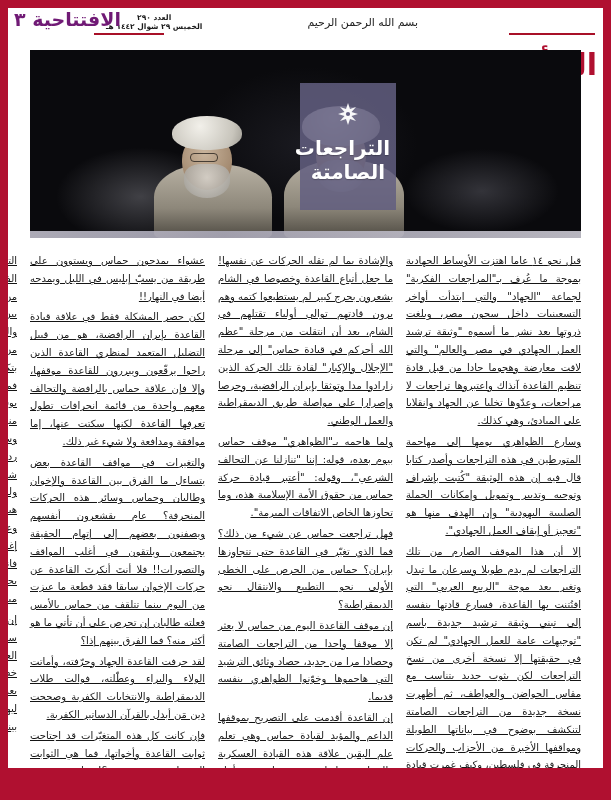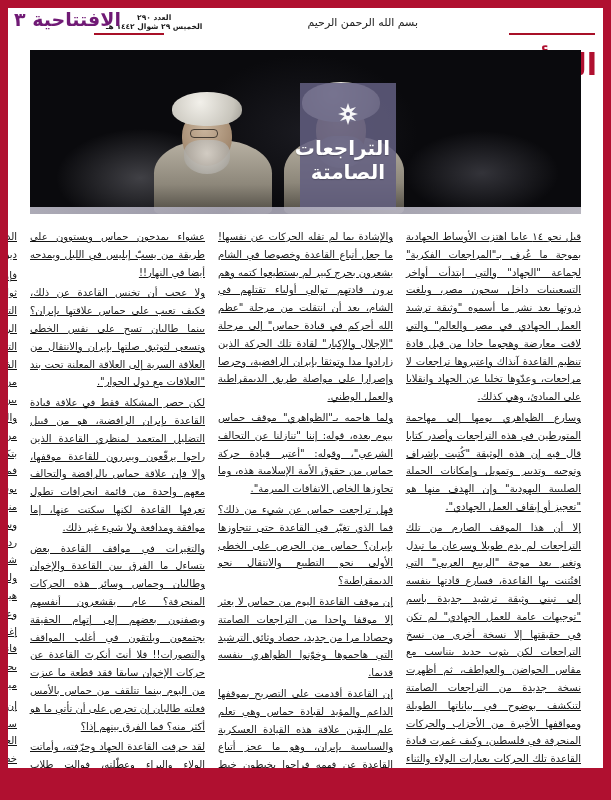--- a/index.html
+++ b/index.html
@@ -89,21 +89,21 @@
     font-weight: bold;
     color: #701a75;
     white-space: nowrap;
     line-height: 1.2;
   }
 
   
   #hero {
     position: relative;
     margin: 4px 22px 0 22px;
-    height: 164px;
+    height: 188px;
     background:
       radial-gradient(ellipse 120px 70px at 20% 78%, rgba(190,190,200,0.30), rgba(0,0,0,0) 70%),
       radial-gradient(ellipse 110px 60px at 82% 75%, rgba(170,170,185,0.26), rgba(0,0,0,0) 70%),
       radial-gradient(ellipse 160px 110px at 50% 50%, #1a1a20 0%, #0a0a0d 70%),
       #070709;
     overflow: hidden;
   }
   
   .figure {
     position: absolute;
@@ -252,21 +252,20 @@
     </div>
 
     <div id="article">
         <p class="first">قبل نحو ١٤ عاما اهتزت الأوساط الجهادية بموجة ما عُرف بـ"المراجعات الفكرية" لجماعة "الجهاد" والتي ابتدأت أواخر التسعينيات داخل سجون مصر، وبلغت ذروتها بعد نشر ما أسموه "وثيقة ترشيد العمل الجهادي في مصر والعالم" والتي لاقت معارضة وهجوما حادا من قبل قادة تنظيم القاعدة آنذاك واعتبروها تراجعات لا مراجعات، وعدّوها تخليا عن الجهاد وانقلابا على المبادئ، وهي كذلك.</p>
         <p>وسارع الظواهري يومها إلى مهاجمة المتورطين في هذه التراجعات وأصدر كتابا قال فيه إن هذه الوثيقة "كُتبت بإشراف وتوجيه وتدبير وتمويل وإمكانات الحملة الصليبية اليهودية" وإن الهدف منها هو "تعجيز أو إيقاف العمل الجهادي".</p>
         <p>إلا أن هذا الموقف الصارم من تلك التراجعات لم يدم طويلا وسرعان ما تبدل وتغير بعد موجة "الربيع العربي" التي افتُتنت بها القاعدة، فسارع قادتها بنفسه إلى تبني وثيقة ترشيد جديدة باسم "توجيهات عامة للعمل الجهادي" لم تكن في حقيقتها إلا نسخة أخرى من نسخ التراجعات لكن بثوب جديد يتناسب مع مقاس الحواضن والعواطف، ثم أظهرت نسخة جديدة من التراجعات الصامتة لتنكشف بوضوح في بياناتها الطويلة ومواقفها الأخيرة من الأحزاب والحركات المنحرفة في فلسطين، وكيف غمرت قيادة القاعدة تلك الحركات بعبارات الولاء والثناء والإشادة بما لم تقله الحركات عن نفسها! ما جعل أتباع القاعدة وخصوصا في الشام يشعرون بحرج كبير لم يستطيعوا كتمه وهم يرون قادتهم توالي أولياء تقتلهم في الشام، بعد أن انتقلت من مرحلة "عظم الله أجركم في قيادة حماس" إلى مرحلة "الإجلال والإكبار" لقادة تلك الحركة الذين زارادوا مدا وتوثقا بإيران الرافضية، وحرصا وإصرارا على مواصلة طريق الديمقراطية والعمل الوطني.</p>
         <p>ولما هاجمه بـ"الظواهري" موقف حماس بيوم بعده، قوله: إننا "تنازلنا عن التحالف الشرعي"، وقوله: "أعتبر قيادة حركة حماس من حقوق الأمة الإسلامية هذه، وما تجاوزها الخاص الاتفاقات المبرمة".</p>
         <p>فهل تراجعت حماس عن شيء من ذلك؟ فما الذي تغيّر في القاعدة حتى تتجاوزها بإيران؟ حماس من الحرص على الخطى الأولى نحو التطبيع والانتقال نحو الديمقراطية؟</p>
         <p>إن موقف القاعدة اليوم من حماس لا يعثر إلا موقفا واحدا من التراجعات الصامتة وحصادا مرا من جديد، حصاد وثائق الترشيد التي هاجموها وخوّنوا الظواهري بنفسه قديما.</p>
         <p>إن القاعدة أقدمت على التصريح بموقفها الداعم والمؤيد لقيادة حماس وهي تعلم علم اليقين علاقة هذه القيادة العسكرية والسياسية بإيران، وهو ما عجز أتباع القاعدة عن فهمه فراحوا يخبطون خبط عشواء يمدحون حماس ويستوون على طريقة من يسبّ إبليس في الليل ويمدحه أيضا في النهار!!</p>
-        <p>ولا عجب أن تخنس القاعدة عن ذلك، فكيف تعيب على حماس علاقتها بإيران؟ بينما طالبان تسح على نفس الخطى وتسعى لتوثيق صلتها بإيران والانتقال من العلاقة السرية إلى العلاقة المعلنة تحت بند "العلاقات مع دول الجوار".</p>
         <p>لكن حصر المشكلة فقط في علاقة قيادة القاعدة بإيران الرافضية، هو من قبيل التضليل المتعمد لمنظري القاعدة الذين راحوا يرقّعون ويبررون للقاعدة موقفها، وإلا فإن علاقة حماس بالرافضة والتحالف معهم واحدة من قائمة انحرافات تطول تعرفها القاعدة لكنها سكتت عنها، إما موافقة ومدافعة ولا شيء غير ذلك.</p>
         <p>والتغيرات في مواقف القاعدة بعض يتساءل ما الفرق بين القاعدة والإخوان وطالبان وحماس وسائر هذه الحركات المنحرفة؟ عام يقشعرون أنفسهم ويصفنون بعضهم إلى إتهام الحقيقة يجتمعون ويلتقون في أغلب المواقف والتصورات!! فلا أنتَ أنكرتَ القاعدة عن حركات الإخوان سابقا فقد قطعة ما عيزت من اليوم بينما تتلقف من حماس بالأمس فعلته طالبان إن تحرص على أن تأتي ما هو أكثر منه؟ فما الفرق بينهم إذا؟</p>
         <p>لقد حرفت القاعدة الجهاد وحرّفته، وأماتت الولاء والبراء وعطّلته، فوالت طلاب الديمقراطية والانتخابات الكفرية وصححت دين مَن أبدل بالقرآن الدساتير الكفرية.</p>
         <p>فإن كانت كل هذه المتغيّرات قد اجتاحت ثوابت القاعدة وأخواتها، فما هي الثوابت التي لم تتغير عندهم؟! هل هي عدد الركعات في الصلوات أم صيغة التشهد في التحيات؟!وإن كان ضغط الواقع يُعذر اعتقاد الفرد من الإيمان إلى الكفر، ومن البراءة من المشركين إلى موالاتهم؟ فما الفرق بين الثابت والمتغير؟! وبين الابتداع والهوى؟! وأين الله تعالى ما فرط في كتابه من شيء؟ فإن هداة الطريق إليه لهم بتكفيرهم همنا يغني ذلك هامشا سيماته، فمن اتبع الدليل والفتوى كان الأشياء يوشك أن يصل، ومن اتبع الهوى وإن يبسم منهجه ابتداء لم يقف على أرضية سلفاء، وسوف يهوي مع كل هاو، ويرتقي مع كل رديء، تغريه الأكثرية وتقلب العاطفة، ولا شيء أغلظ عليه من العقيدة والثبات عليها، ولذلك تجد أكثر هؤلاء صاروا يرون التوسيع هينا عليهم ولقاءا حادثا على ضرورهم وعاطلا في وبعد مصالحهم الموهومة، إلى إغفال العقيدة وإزالة الوراء من وافعهم، فانقلوا مع كل منحرف وضال بحيث يرونا بحكمون على كل شيء بكل شيء، إلا ميزان الشريعة.</p>
         <p>إن التراجعات الصامتة التي أجرتها القاعدة سرا لسنوات أخطر بكثير من التراجعات العلنية القديمة، لأن خطر ما استتر أشد من خطر ما انفضح وظهر، إلا أن الله تعالى بعدله اقتضى أن يُظهر الحق من الباطل، ليهلك من هلك عن بينة ويحيى من حيّ عن بينة، فاللهم ثباتا على الإيمان حتى نلقاك.</p>
       </div>
 
     <div id="bottom-bar"></div>
   </div>
 </div>

